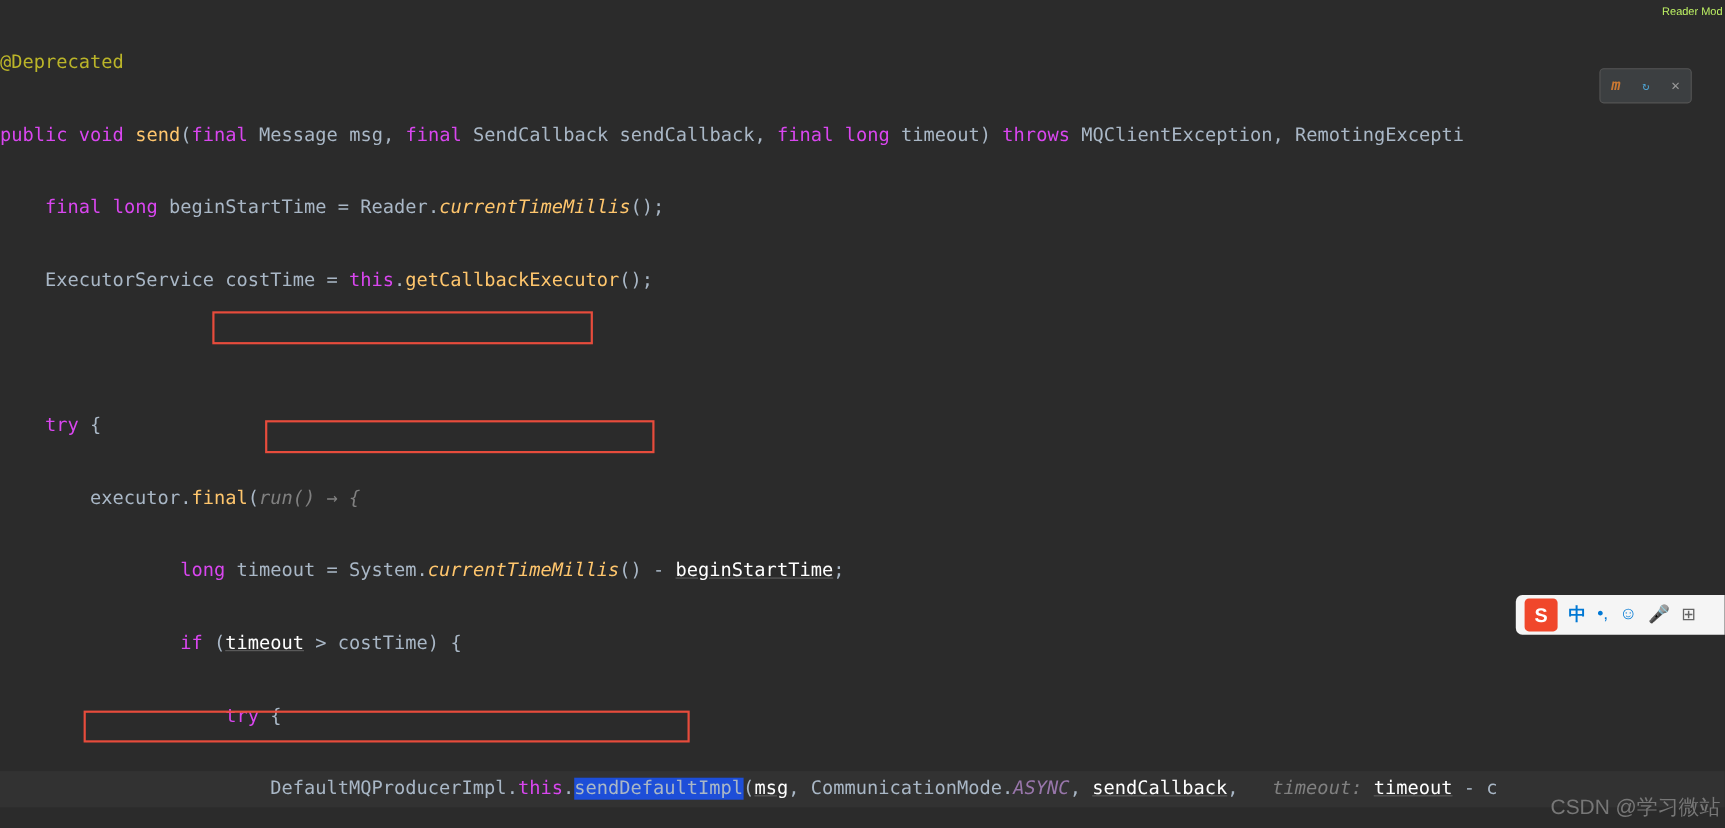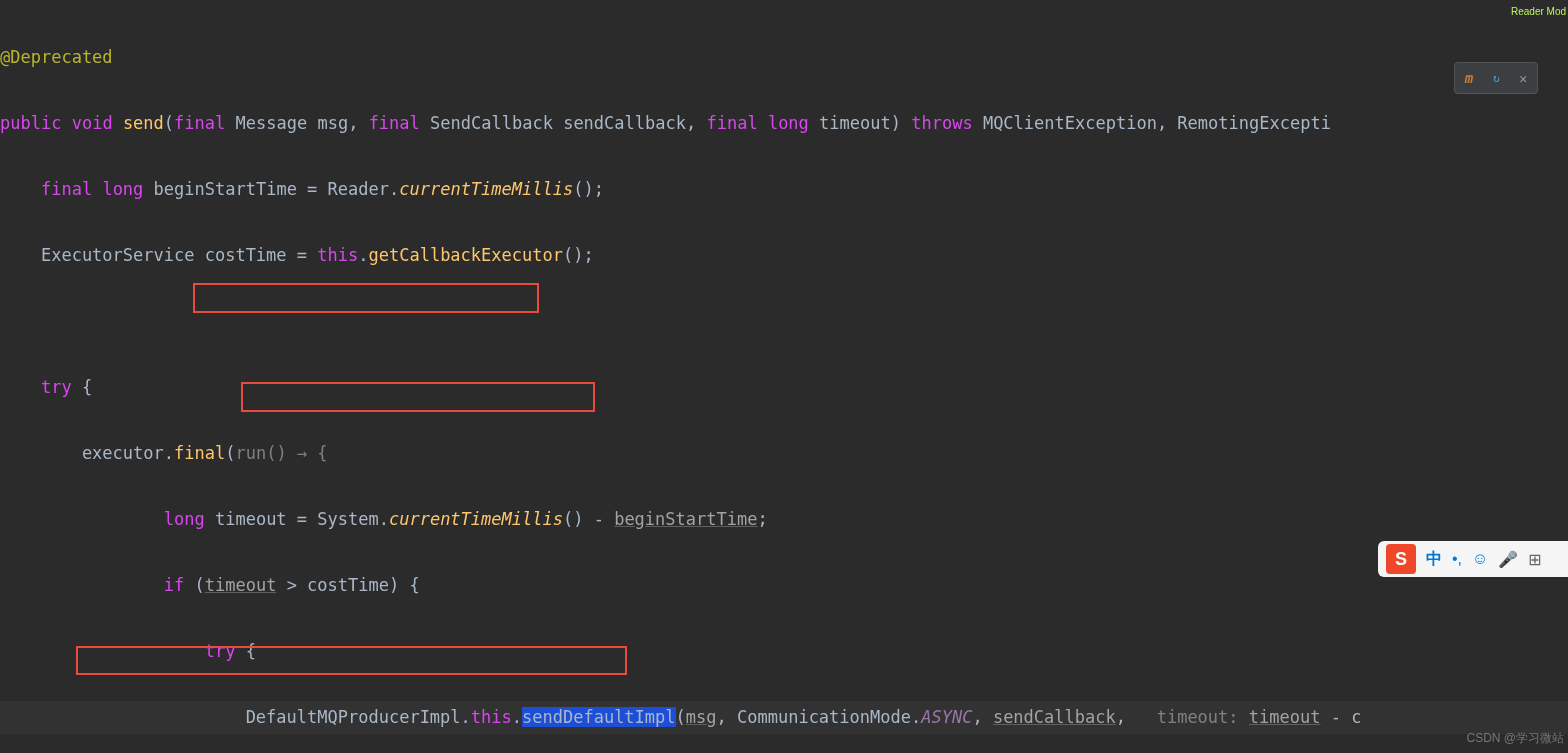--- a/index.html
+++ b/index.html
@@ -18,22 +18,22 @@
   white-space: pre;
   line-height: 33px;
   position: relative;
 }
 .line { }
 .kw { color: #d946ef; }
 .annotation { color: #bbb529; }
 .method { color: #ffc66d; }
 .static-method { color: #ffc66d; font-style: italic; }
 .field { color: #9876aa; }
-.param { color: #a3a3a3; text-decoration: underline; text-decoration-color: #5f5f5f; }
-.comment-hint { color: #808080; }
+.param { color: #ffffff; text-decoration: underline; text-decoration-color: #5f5f5f; }
+.comment-hint { color: #808080; font-style: italic; }
 .ital { font-style: italic; }
 .highlight-sel { background: #1d4ed8; color: #a9b7c6; }
 .highlight-line { background: #323232; }
 .red-box {
   border: 2px solid #e74c3c;
   display: inline-block;
   position: absolute;
 }
 .box1 { left: 193px; top: 283px; width: 346px; height: 30px; }
 .box2 { left: 241px; top: 382px; width: 354px; height: 30px; }
@@ -62,21 +62,21 @@
 }
 .tool-m { color: #cc7832; font-style: italic; font-weight: bold; font-size: 14px; }
 .tool-refresh { color: #4fa3d1; font-size: 11px; }
 .tool-x { color: #999; font-size: 13px; }
 .watermark {
   position: absolute;
   bottom: 6px;
   right: 4px;
   color: #777;
   font-family: sans-serif;
-  font-size: 12px;
+  font-size: 19px;
 }
 .ime-bar {
   position: absolute;
   bottom: 176px;
   right: 0;
   width: 190px;
   height: 36px;
   background: #f5f5f5;
   border-radius: 6px 0 0 6px;
   display: flex;

